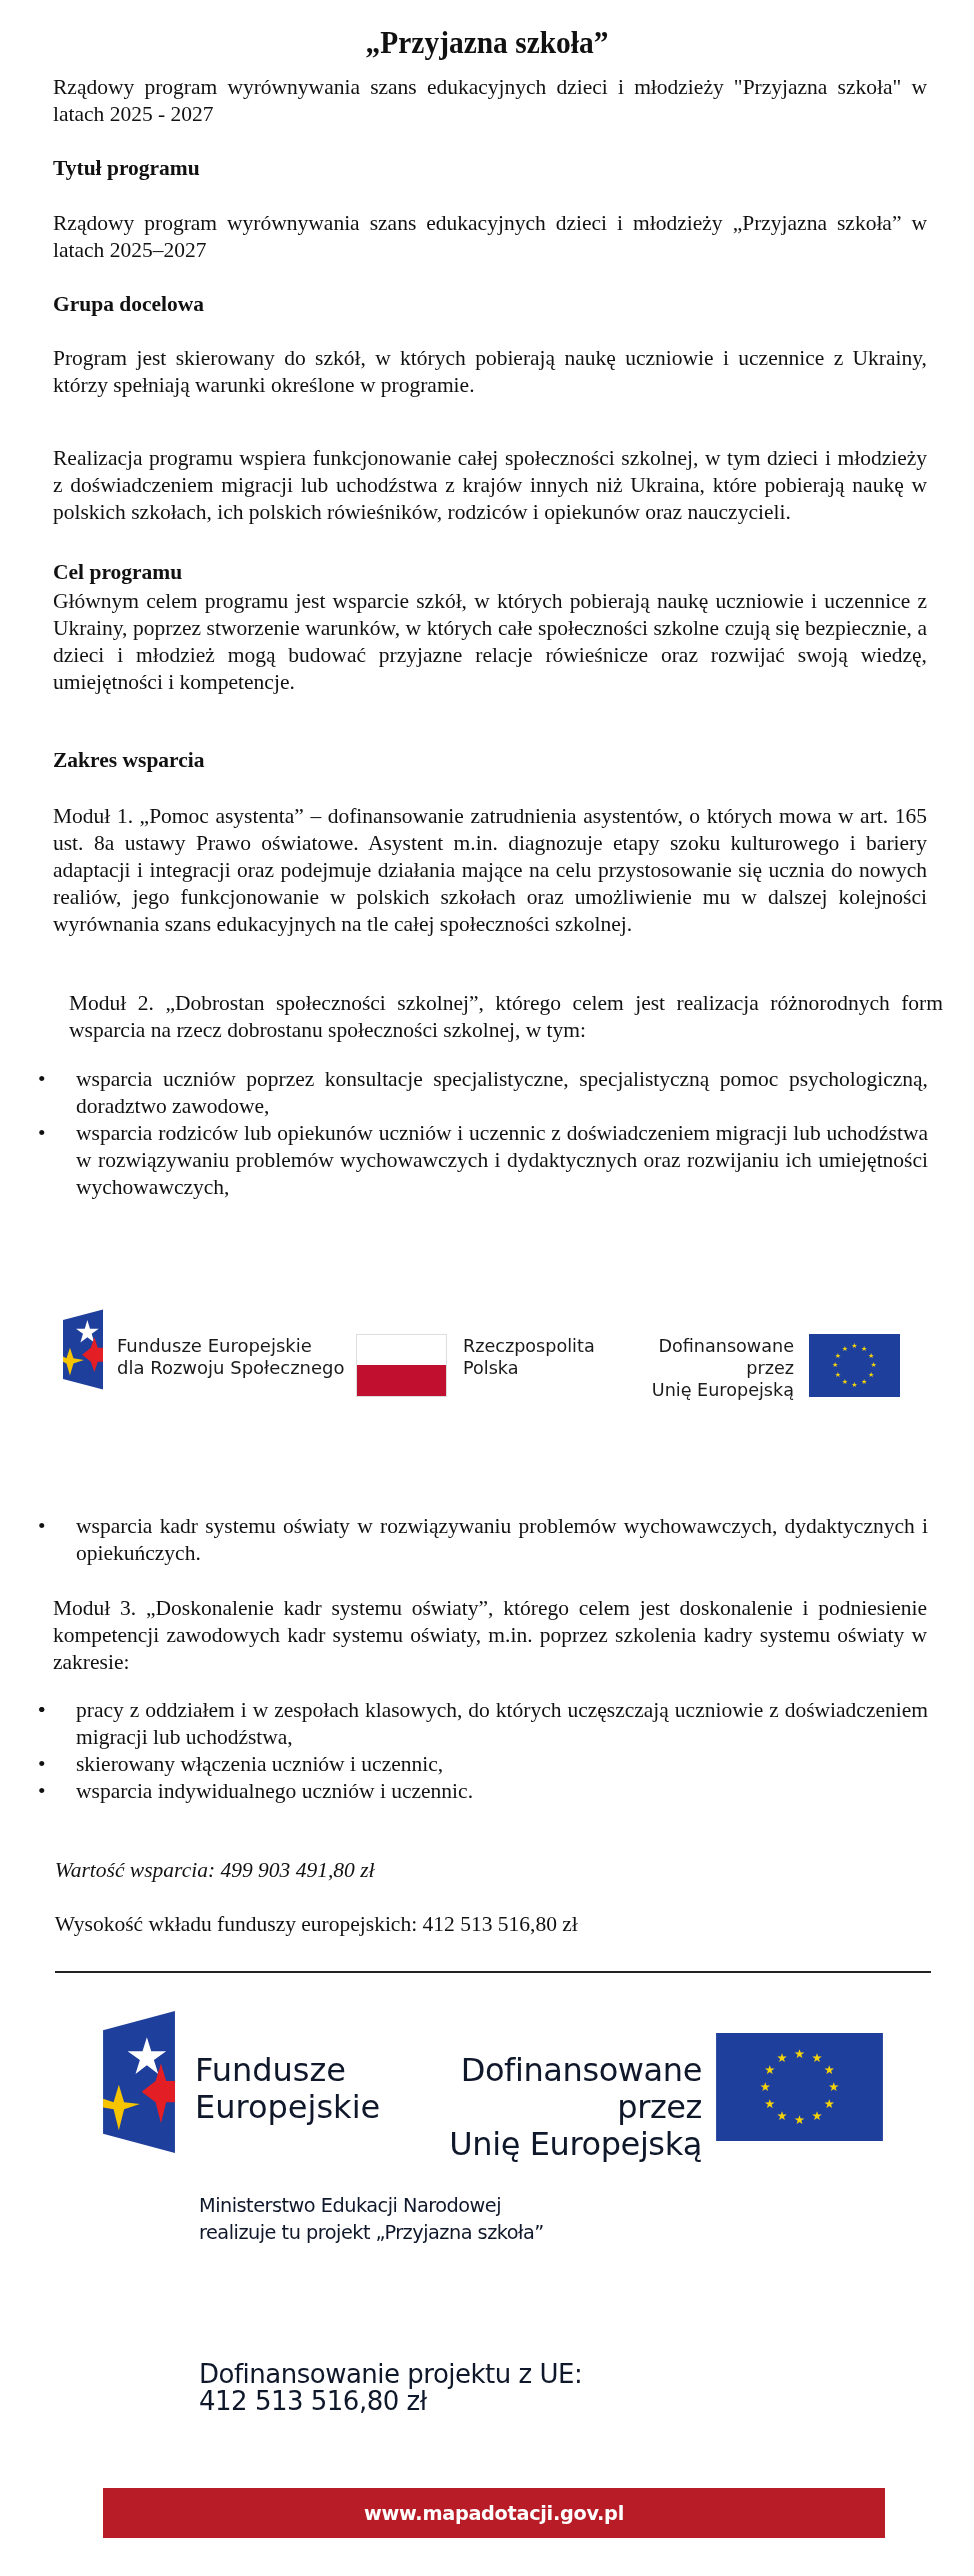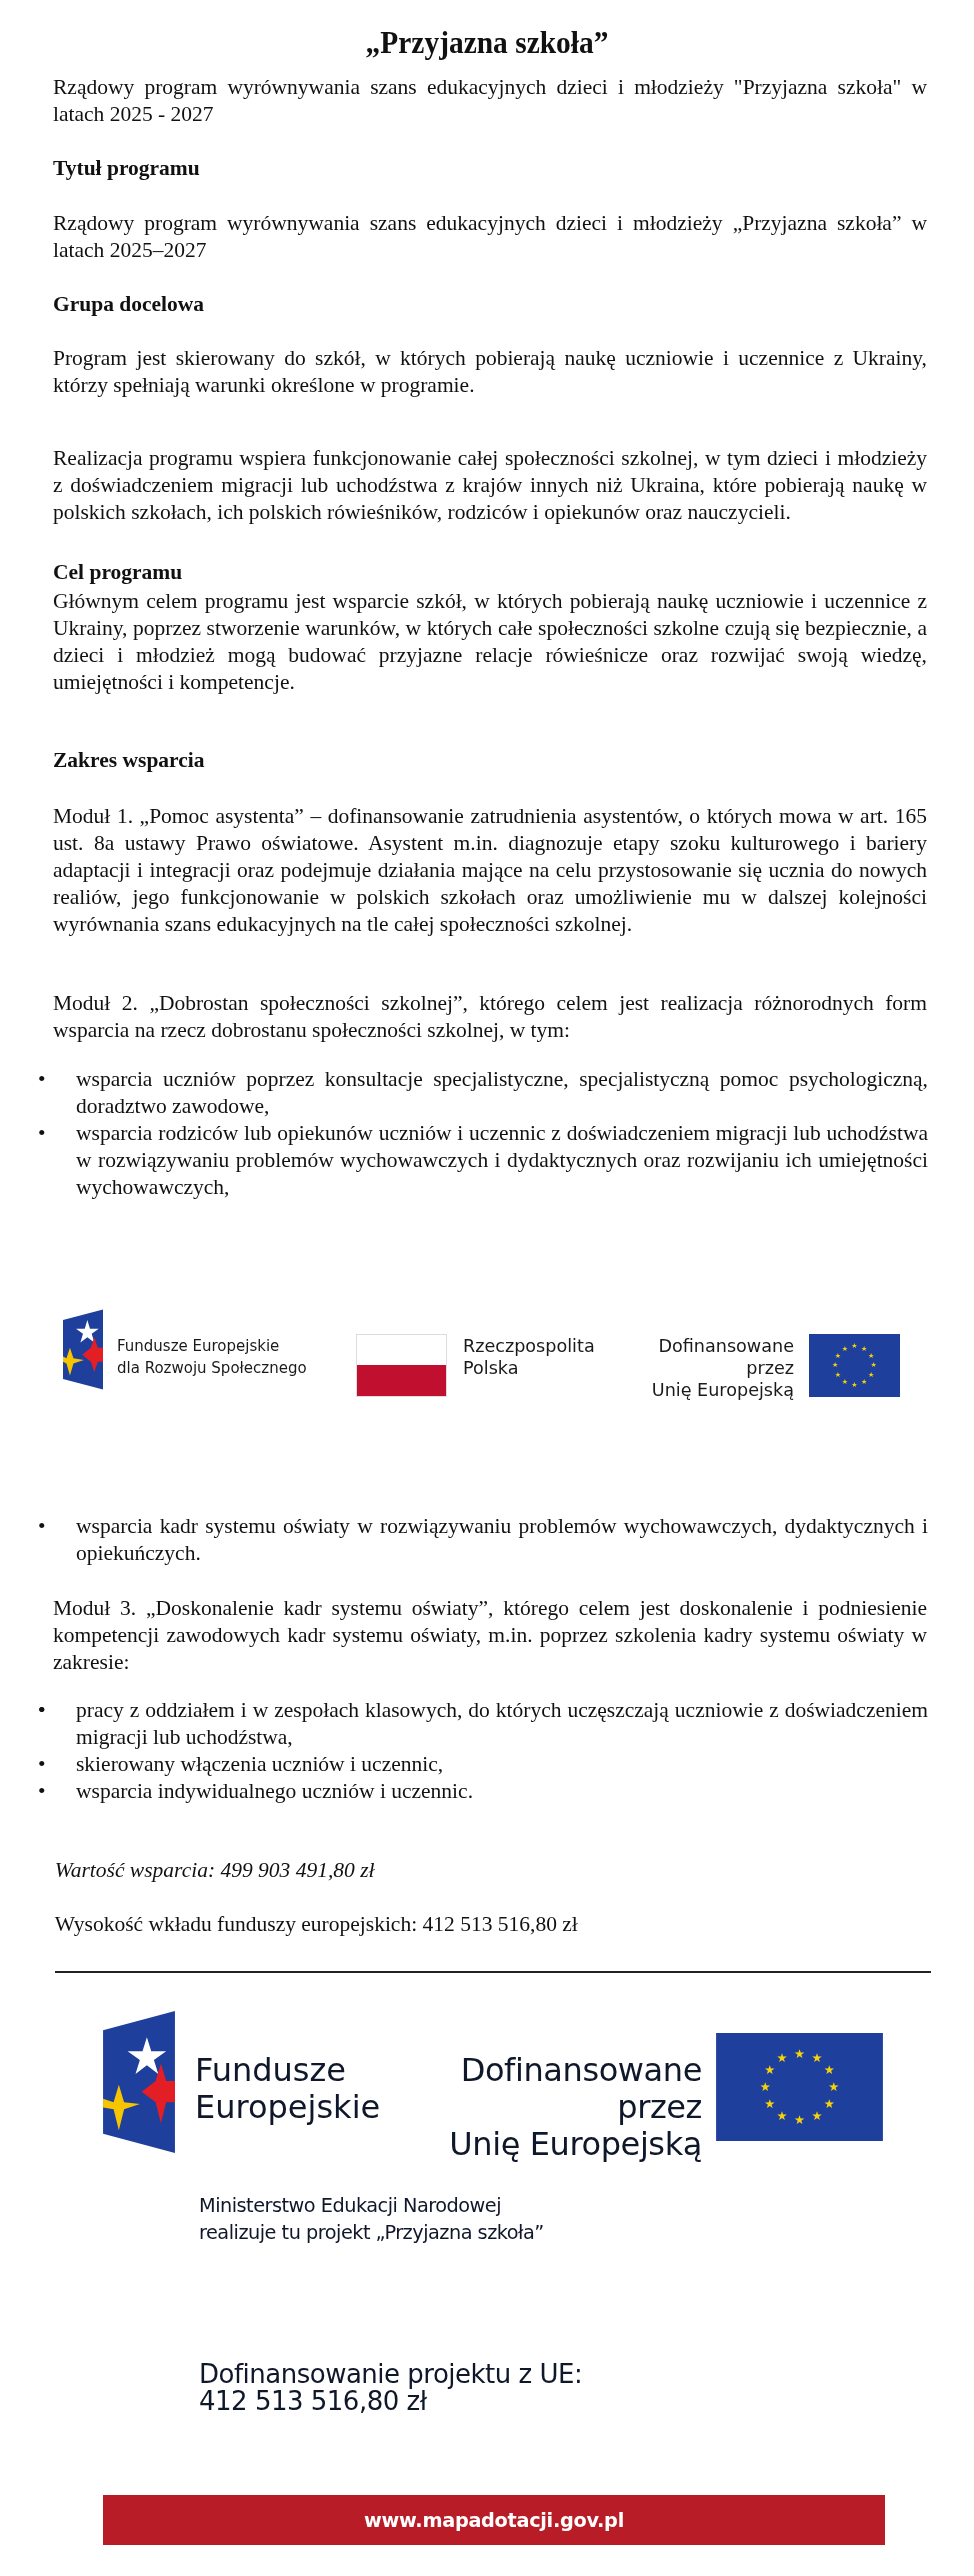--- a/index.html
+++ b/index.html
@@ -34,21 +34,20 @@
     .logo-text { position: absolute; font-family: "DejaVu Sans", sans-serif; color: #1a1a1a; }
 
     .rule { position: absolute; left: 55px; top: 1971px; width: 876px; height: 1.8px; background: #222; }
 
     .poster-text { position: absolute; font-family: "DejaVu Sans", sans-serif; color: #0f172a; }
     .red-bar {
       position: absolute; left: 103px; top: 2488px; width: 782px; height: 50px;
       background: #b81c26; color: #fff; font-family: "DejaVu Sans", sans-serif;
       font-weight: bold; font-size: 19.3px; display: flex; align-items: center; justify-content: center;
       letter-spacing: -0.3px;
-      margin-top: 7px;
     }
   </style>
 </head>
 <body>
 
 <h1 class="page-title">„Przyjazna szkoła”</h1>
 
 <div class="doc" style="top:0;">
   <p style="top:74px;">Rządowy program wyrównywania szans edukacyjnych dzieci i młodzieży "Przyjazna szkoła" w latach 2025 - 2027</p>
 
@@ -57,36 +56,36 @@
 
   <p class="h" style="top:291px;">Grupa docelowa</p>
   <p style="top:345px;">Program jest skierowany do szkół, w których pobierają naukę uczniowie i uczennice z Ukrainy, którzy spełniają warunki określone w programie.</p>
   <p style="top:426px;margin-top:19px;">Realizacja programu wspiera funkcjonowanie całej społeczności szkolnej, w tym dzieci i młodzieży z doświadczeniem migracji lub uchodźstwa z krajów innych niż Ukraina, które pobierają naukę w polskich szkołach, ich polskich rówieśników, rodziców i opiekunów oraz nauczycieli.</p>
 
   <p class="h" style="top:559px;">Cel programu</p>
   <p style="top:588px;">Głównym celem programu jest wsparcie szkół, w których pobierają naukę uczniowie i uczennice z Ukrainy, poprzez stworzenie warunków, w których całe społeczności szkolne czują się bezpiecznie, a dzieci i młodzież mogą budować przyjazne relacje rówieśnicze oraz rozwijać swoją wiedzę, umiejętności i kompetencje.</p>
 
   <p class="h" style="top:747px;">Zakres wsparcia</p>
   <p style="top:803px;">Moduł 1. „Pomoc asystenta” – dofinansowanie zatrudnienia asystentów, o których mowa w art. 165 ust. 8a ustawy Prawo oświatowe. Asystent m.in. diagnozuje etapy szoku kulturowego i bariery adaptacji i integracji oraz podejmuje działania mające na celu przystosowanie się ucznia do nowych realiów, jego funkcjonowanie w polskich szkołach oraz umożliwienie mu w dalszej kolejności wyrównania szans edukacyjnych na tle całej społeczności szkolnej.</p>
-  <p style="top:990px;">Moduł 2. „Dobrostan społeczności szkolnej”, którego celem jest realizacja różnorodnych form wsparcia na rzecz dobrostanu społeczności szkolnej, w tym:</p>
+  <p style="top:990px;margin-left:16px;">Moduł 2. „Dobrostan społeczności szkolnej”, którego celem jest realizacja różnorodnych form wsparcia na rzecz dobrostanu społeczności szkolnej, w tym:</p>
 </div>
 
 <ul class="bullet-wrap" style="top:1066px; left:76px; width:852px;">
   <li><span class="dot">•</span><span>wsparcia uczniów poprzez konsultacje specjalistyczne, specjalistyczną pomoc psychologiczną, doradztwo zawodowe,</span></li>
   <li><span class="dot">•</span><span>wsparcia rodziców lub opiekunów uczniów i uczennic z doświadczeniem migracji lub uchodźstwa w rozwiązywaniu problemów wychowawczych i dydaktycznych oraz rozwijaniu ich umiejętności wychowawczych,</span></li>
 </ul>
 
 <div class="strip1">
   <svg class="fe-logo" style="left:1.8px; top:0;" width="40" height="81" viewBox="0 0 46 92">
     <polygon points="0,12 46,0 46,92 0,80" fill="#1f3f9c"></polygon>
     <polygon points="28,12 31,22 41,22 33,28 36,38 28,32 20,38 23,28 15,22 25,22" fill="#ffffff"></polygon>
     <polygon points="36,32 40,44 46,44 46,60 40,60 36,72 32,60 22,52 32,44" fill="#e31e25"></polygon>
     <polygon points="8,44 12,56 24,58 12,62 8,76 4,62 0,60 0,54 4,56" fill="#f6c500"></polygon>
   </svg>
-  <div class="logo-text" style="left:56px; top:26px; font-size:15px; line-height:22px;">
+  <div class="logo-text" style="left:56px; top:26px; font-size:18px; line-height:22px;">
     <div>Fundusze Europejskie</div>
     <div>dla Rozwoju Społecznego</div>
   </div>
 
   <div style="position:absolute; left:295px; top:24.6px; width:91px; height:63px; border:0.9px solid #ddd;">
     <div style="height:50%; background:#ffffff;"></div>
     <div style="height:50%; background:#c1102f;"></div>
   </div>
   <div class="logo-text" style="left:402px; top:26px; font-size:17.6px; line-height:22px;">
     <div>Rzeczpospolita</div>

